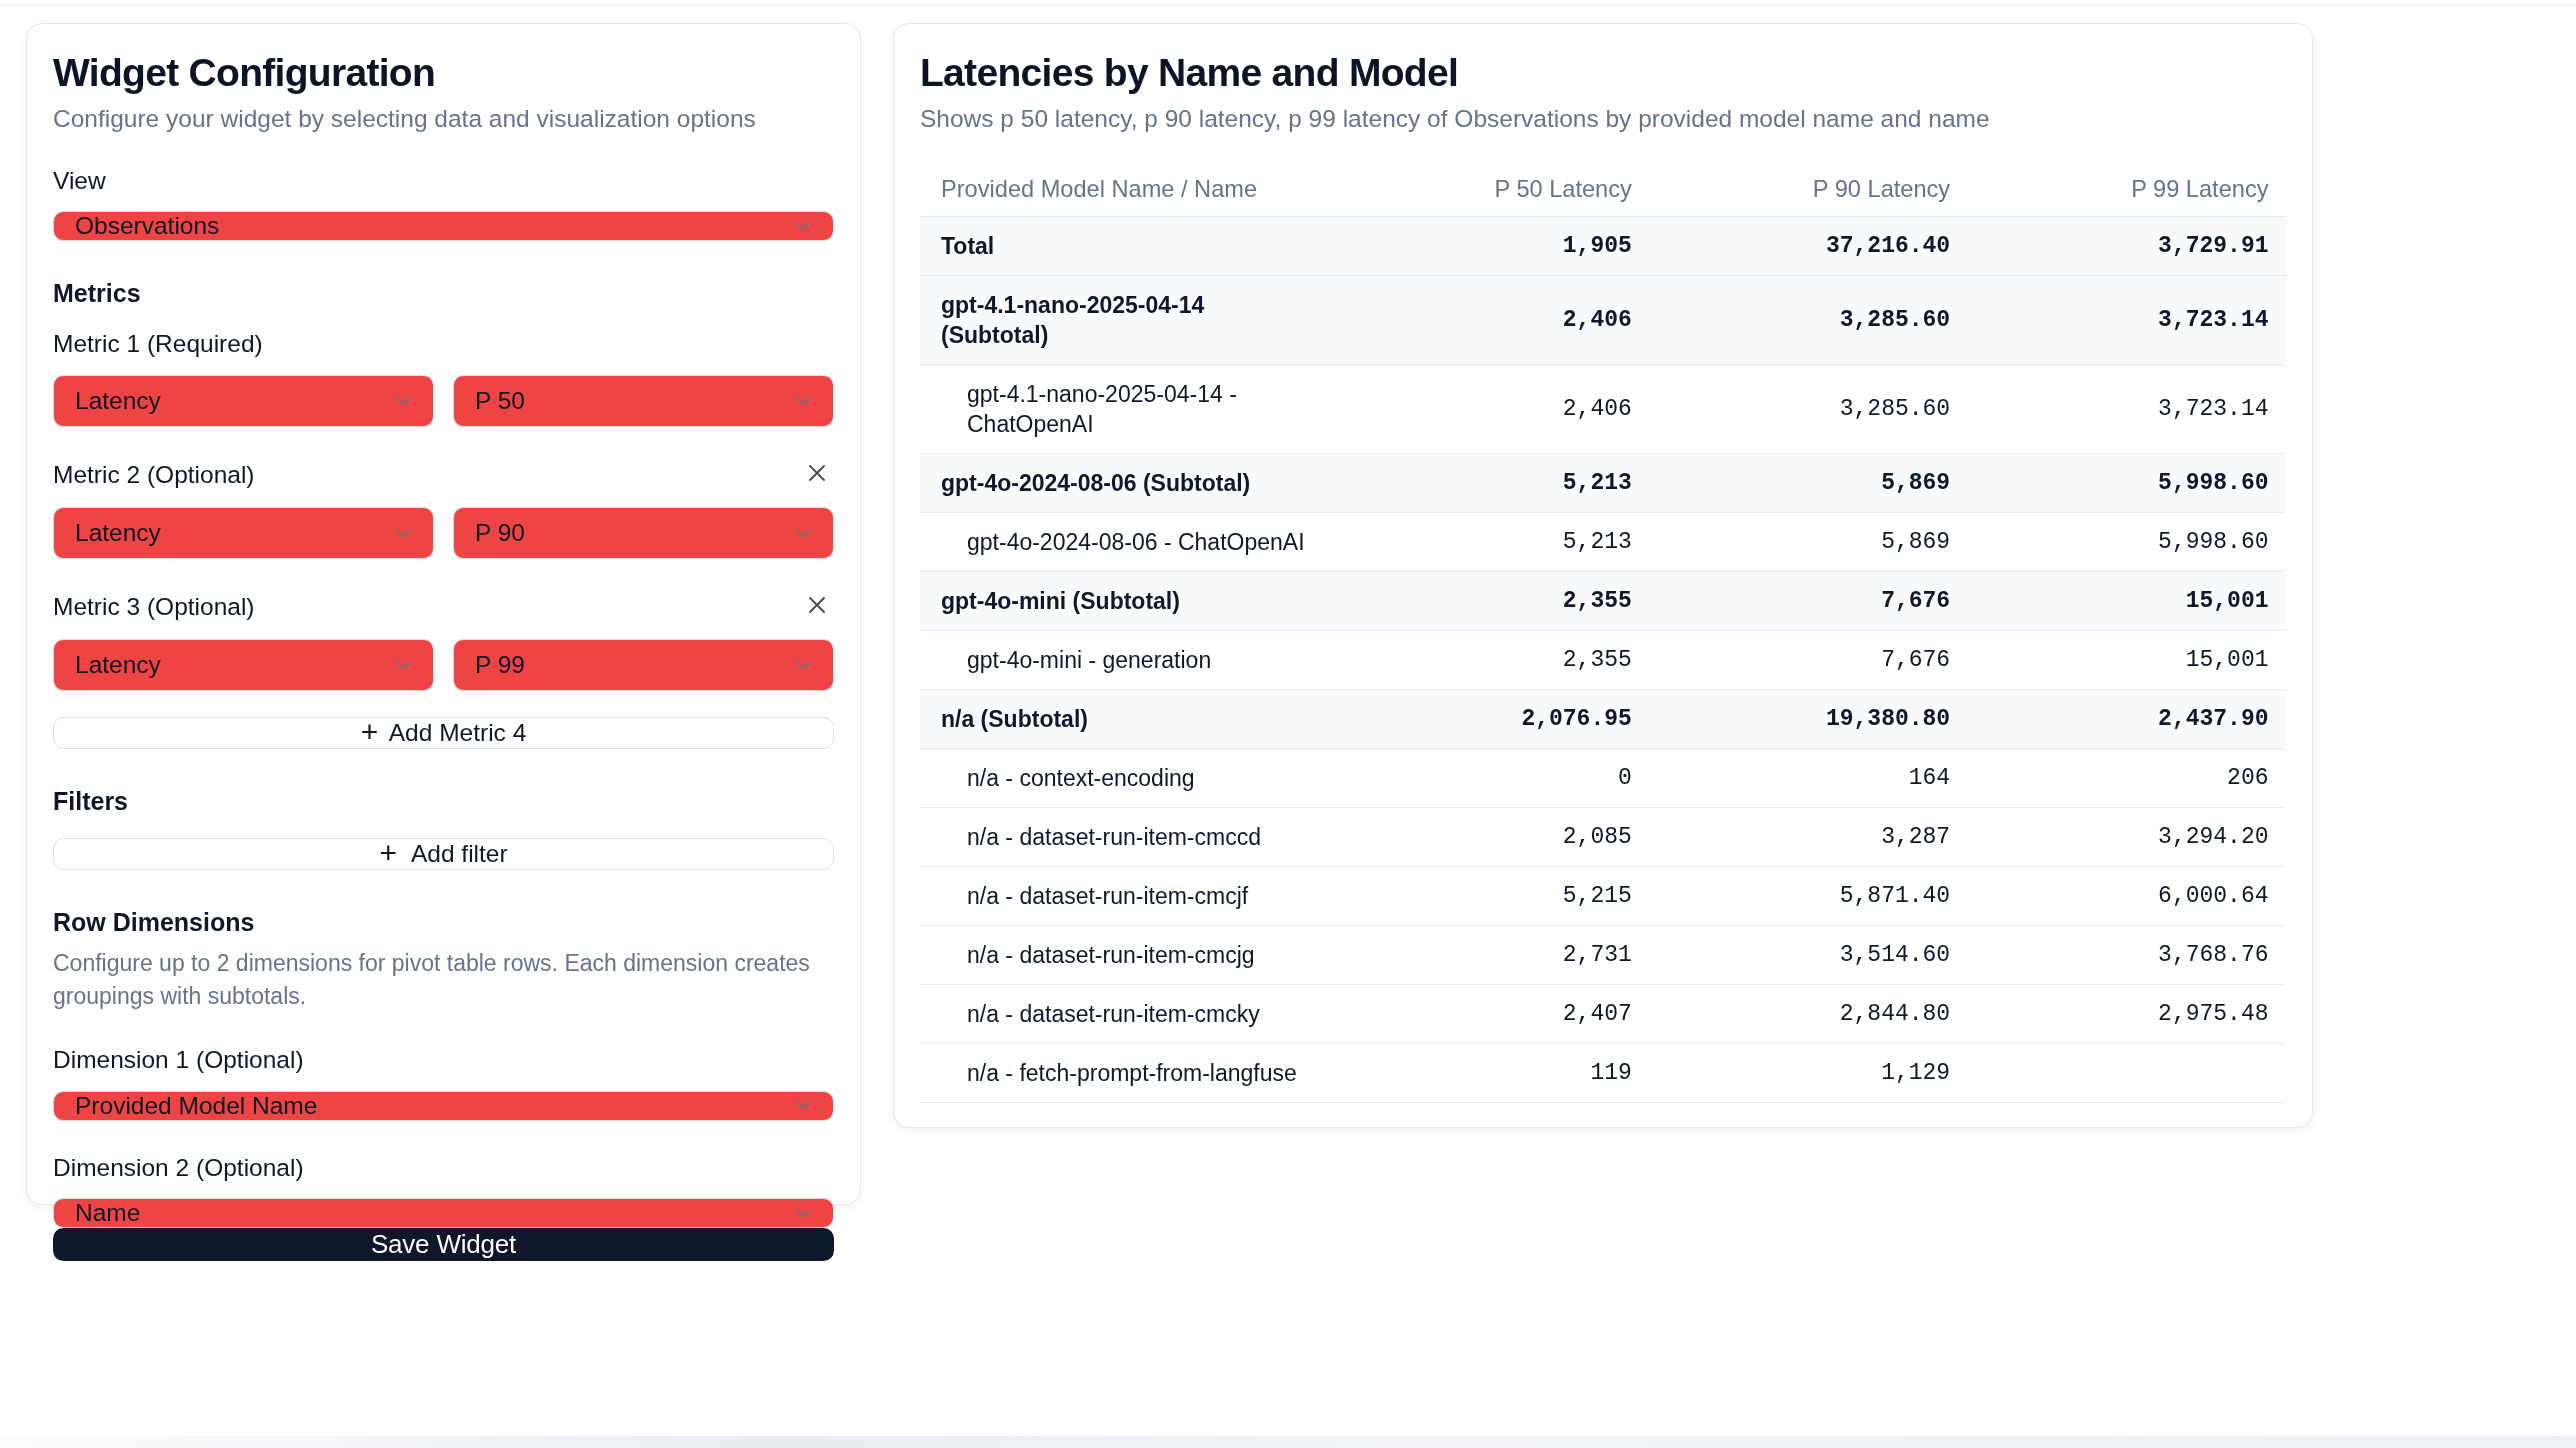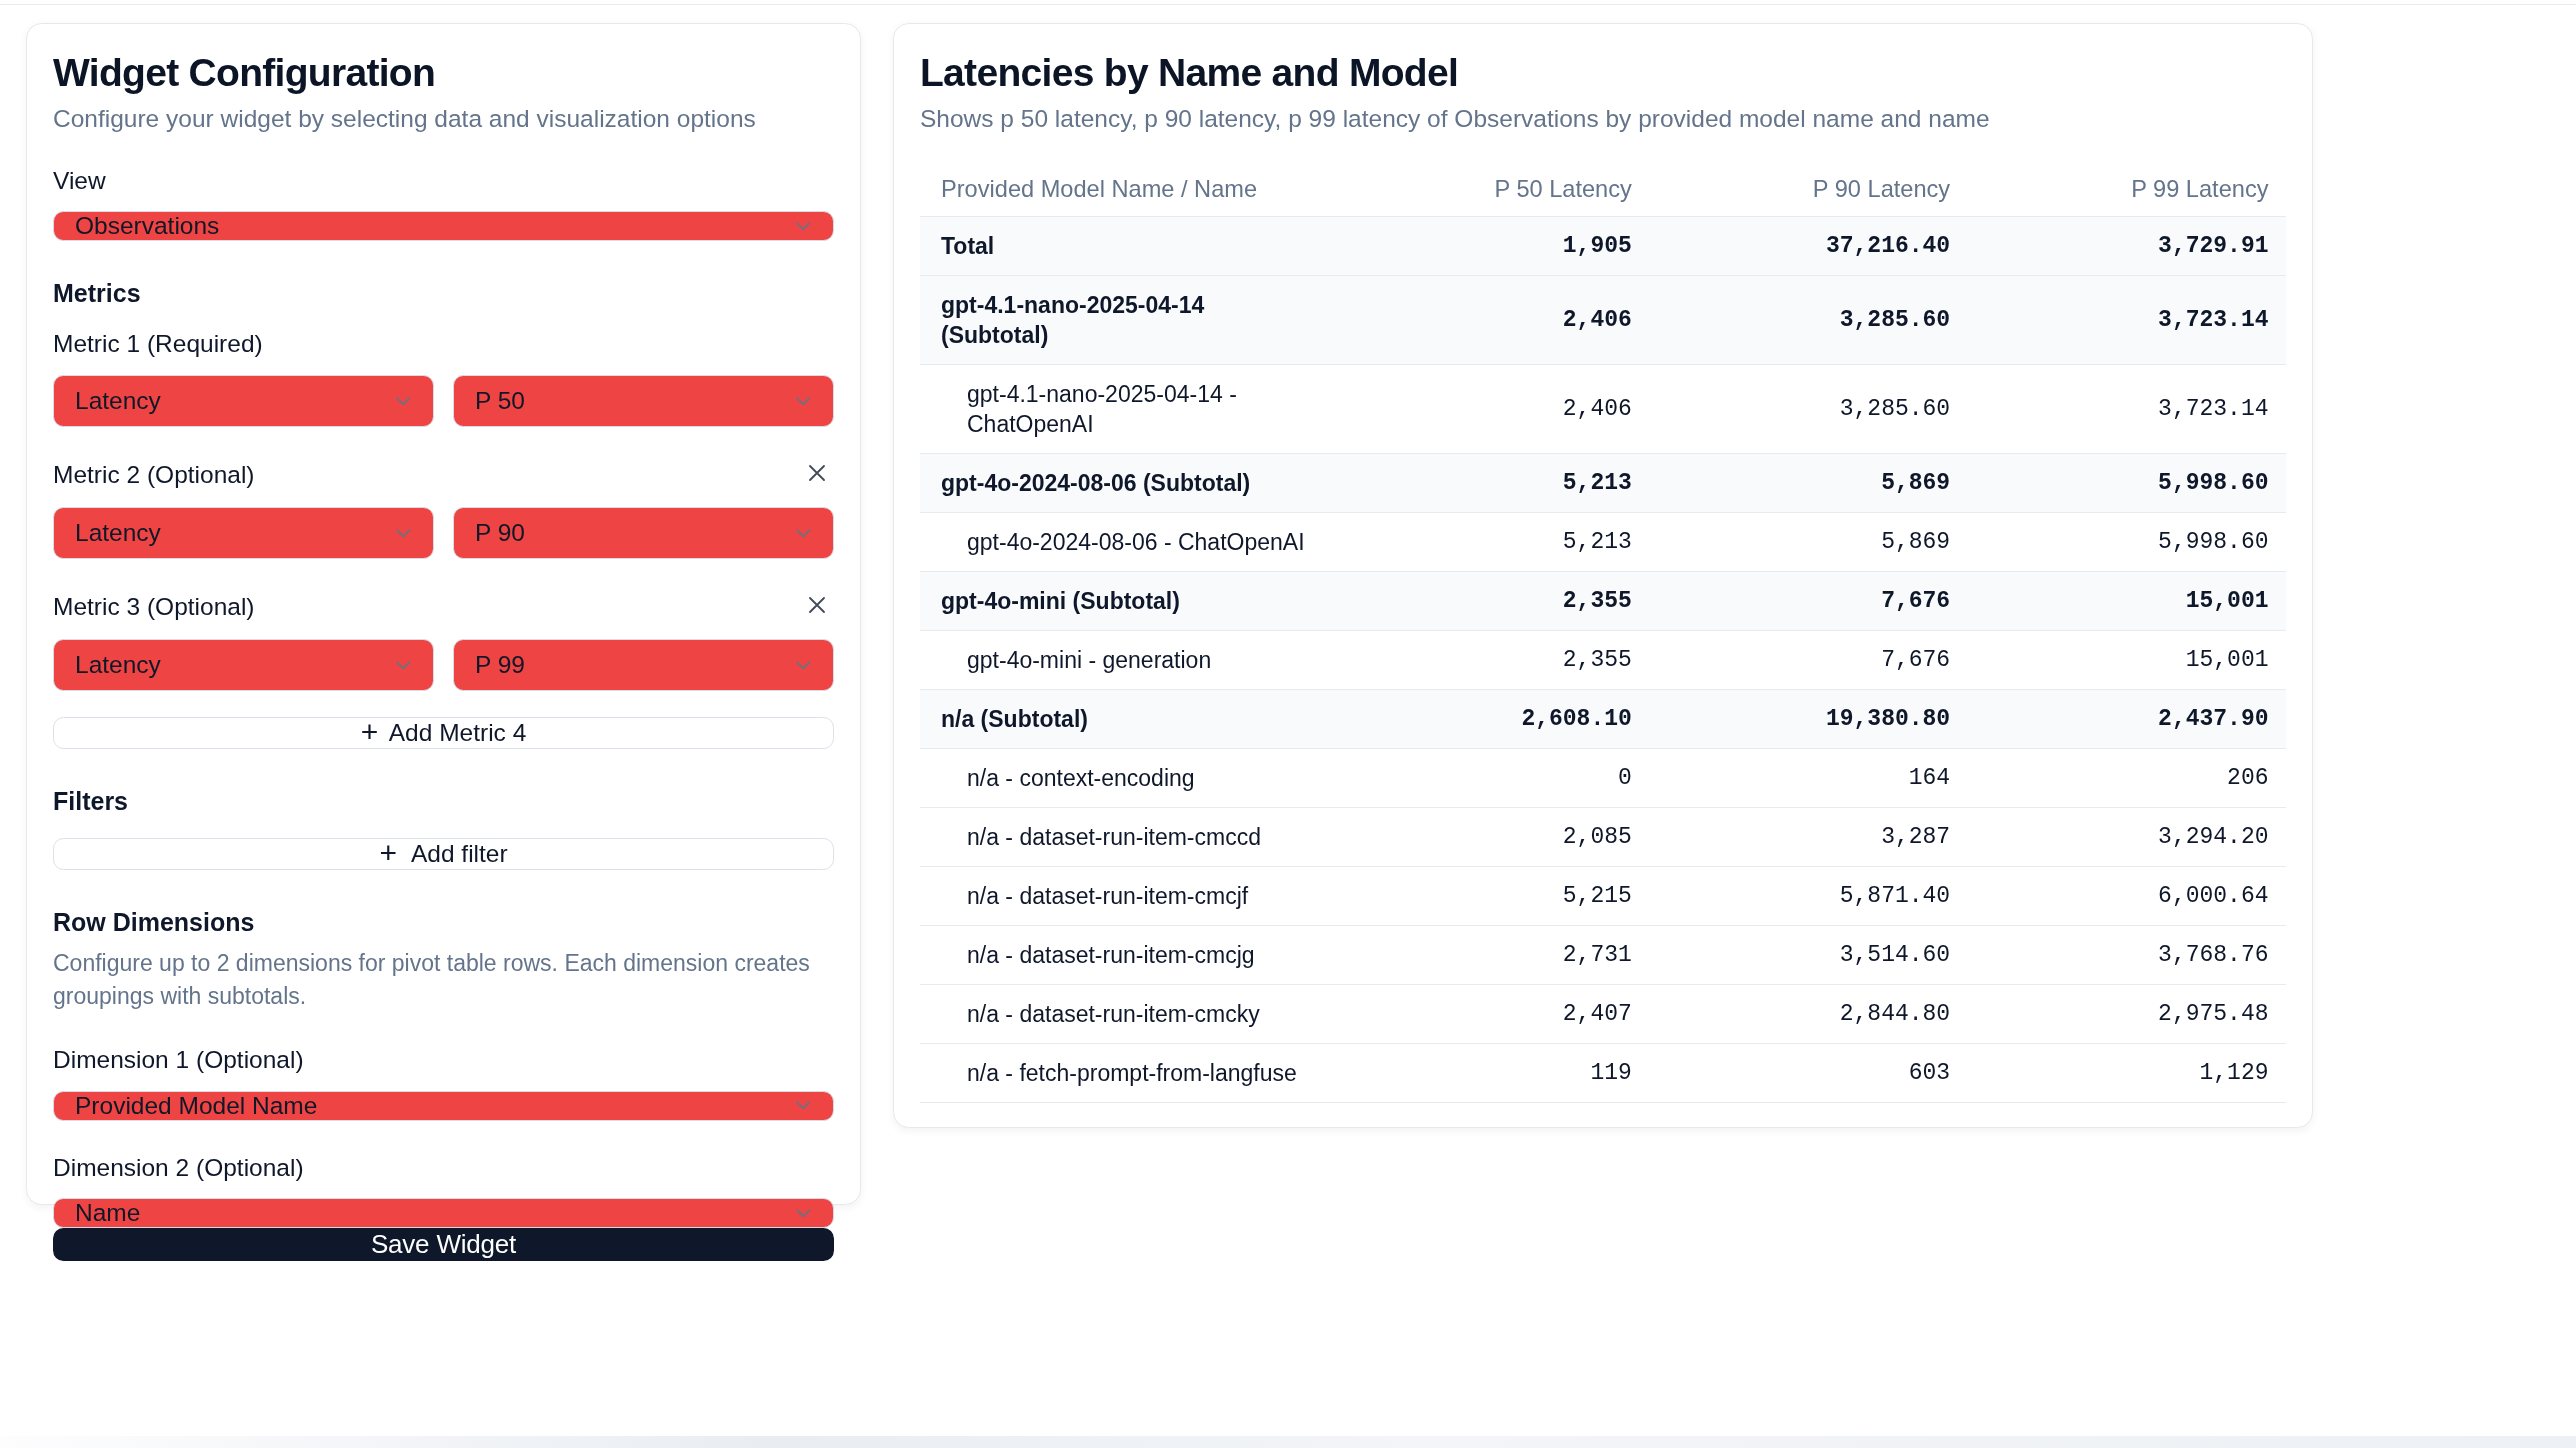--- a/index.html
+++ b/index.html
@@ -260,21 +260,21 @@
           <div class="cell num">15,001</div>
         </div>
         <div class="trow child">
           <div class="cell label">gpt-4o-mini - generation</div>
           <div class="cell num">2,355</div>
           <div class="cell num">7,676</div>
           <div class="cell num">15,001</div>
         </div>
         <div class="trow subtotal">
           <div class="cell label">n/a (Subtotal)</div>
-          <div class="cell num">2,608.10</div>
+          <div class="cell num">2,076.95</div>
           <div class="cell num">19,380.80</div>
           <div class="cell num">2,437.90</div>
         </div>
         <div class="trow child">
           <div class="cell label">n/a - context-encoding</div>
           <div class="cell num">0</div>
           <div class="cell num">164</div>
           <div class="cell num">206</div>
         </div>
         <div class="trow child">
@@ -297,19 +297,18 @@
         </div>
         <div class="trow child">
           <div class="cell label">n/a - dataset-run-item-cmcky</div>
           <div class="cell num">2,407</div>
           <div class="cell num">2,844.80</div>
           <div class="cell num">2,975.48</div>
         </div>
         <div class="trow child">
           <div class="cell label">n/a - fetch-prompt-from-langfuse</div>
           <div class="cell num">119</div>
-          <div class="cell num">603</div>
           <div class="cell num">1,129</div>
         </div>
       </div>
   </div>
 </div>
 
 
 </body></html>

